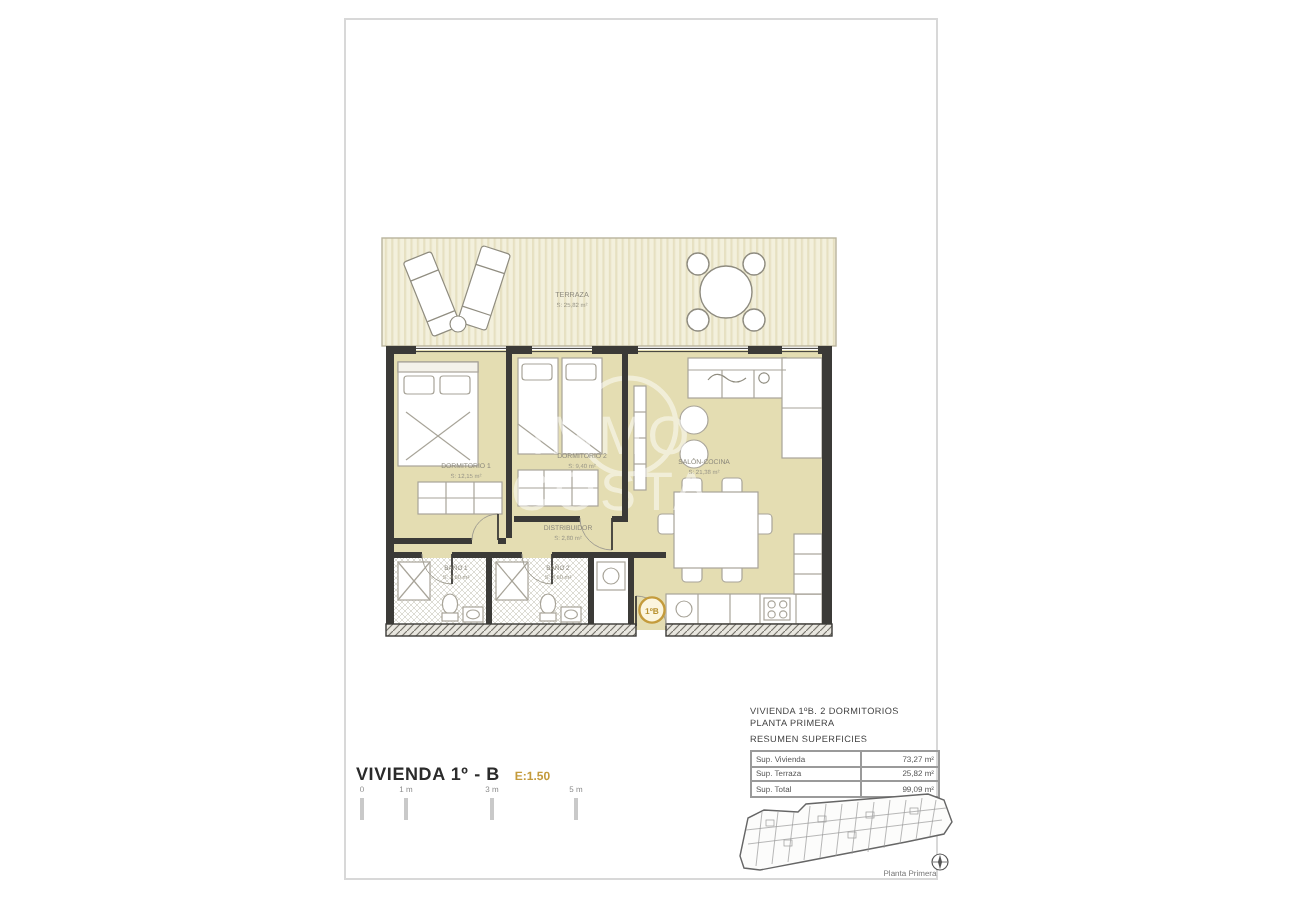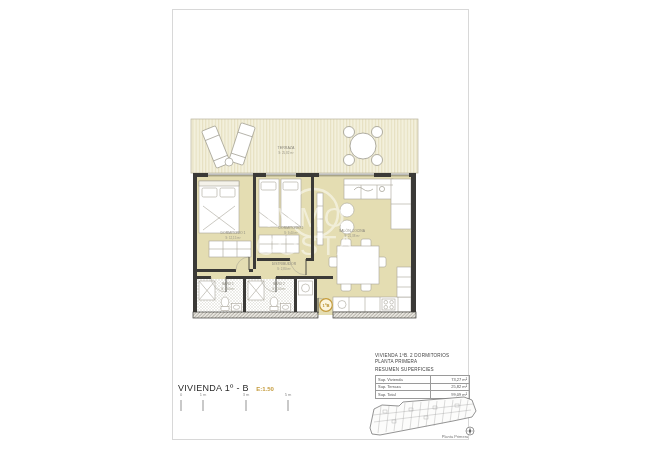--- a/index.html
+++ b/index.html
@@ -3,21 +3,21 @@
 <meta charset="utf-8">
 <style>
   html,body{margin:0;padding:0;background:#ffffff;}
   .screen{position:relative;width:645px;height:451px;background:#ffffff;overflow:hidden;
           font-family:"Liberation Sans", sans-serif;}
   .sheet{position:absolute;left:172px;top:9px;width:297px;height:431px;background:#ffffff;
          border:1px solid #d8d8d8;box-sizing:border-box;}
   .plan-svg{position:absolute;left:13px;top:99px;width:235px;height:217px;}
   
   .titleblock{position:absolute;left:5px;top:367px;white-space:nowrap;}
-  .vtitle{font-size:9px;font-weight:normal;color:#2b2b2b;letter-spacing:0.3px;}
+  .vtitle{font-size:9px;font-weight:bold;color:#2b2b2b;letter-spacing:0.3px;}
   .vscale{font-size:6px;color:#c49b3c;font-weight:bold;margin-left:3px;}
   
   .scalebar{position:absolute;left:0;top:382px;width:150px;height:24px;}
   .tick{position:absolute;top:0;width:24px;margin-left:-12px;text-align:center;}
   .tick-label{display:block;font-size:4px;color:#8b8b8b;line-height:5px;}
   .tick-bar{display:inline-block;width:2px;height:11px;background:#c9c9c9;margin-top:1px;}
   
   .summary{position:absolute;left:202px;top:343px;width:95px;color:#3a3a3a;}
   .sum-line{font-size:4.6px;line-height:5.6px;letter-spacing:0.2px;color:#444;}
   .sum-line.caps{text-transform:uppercase;}

